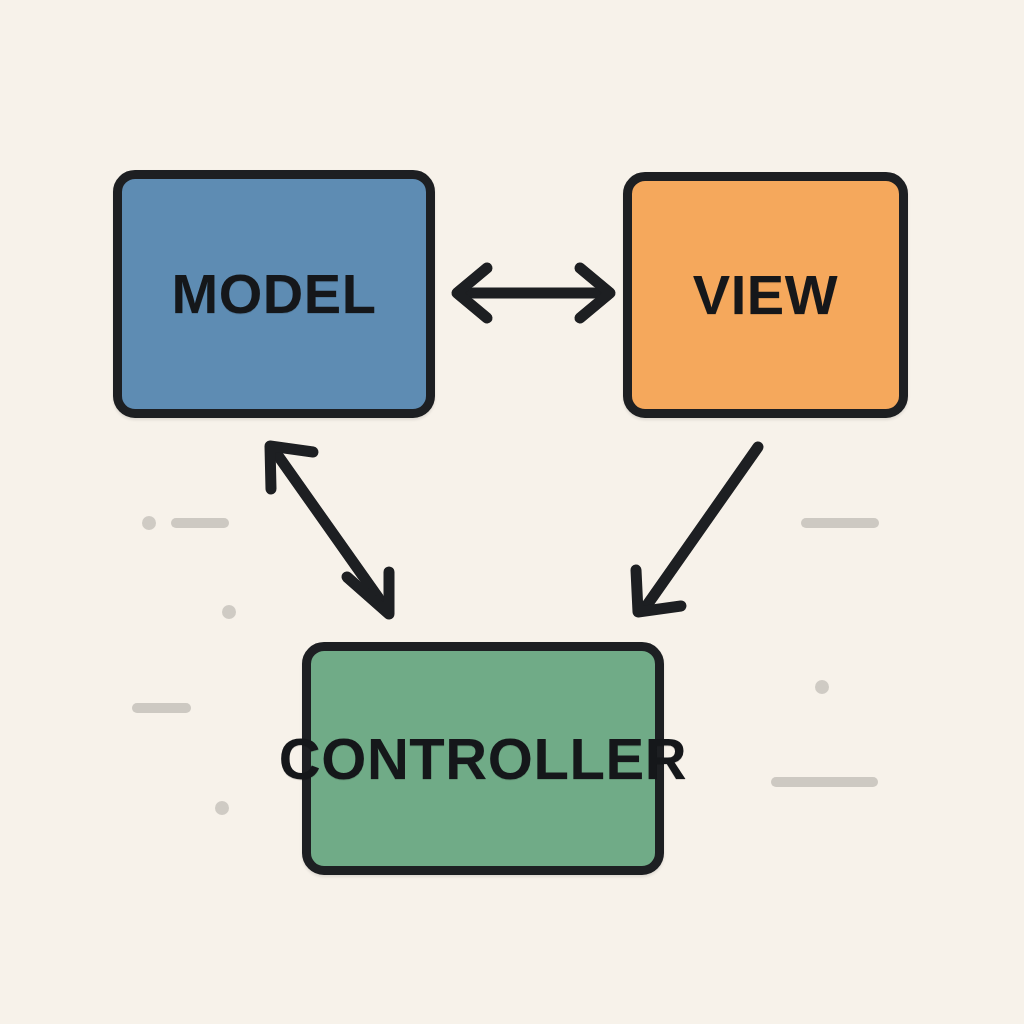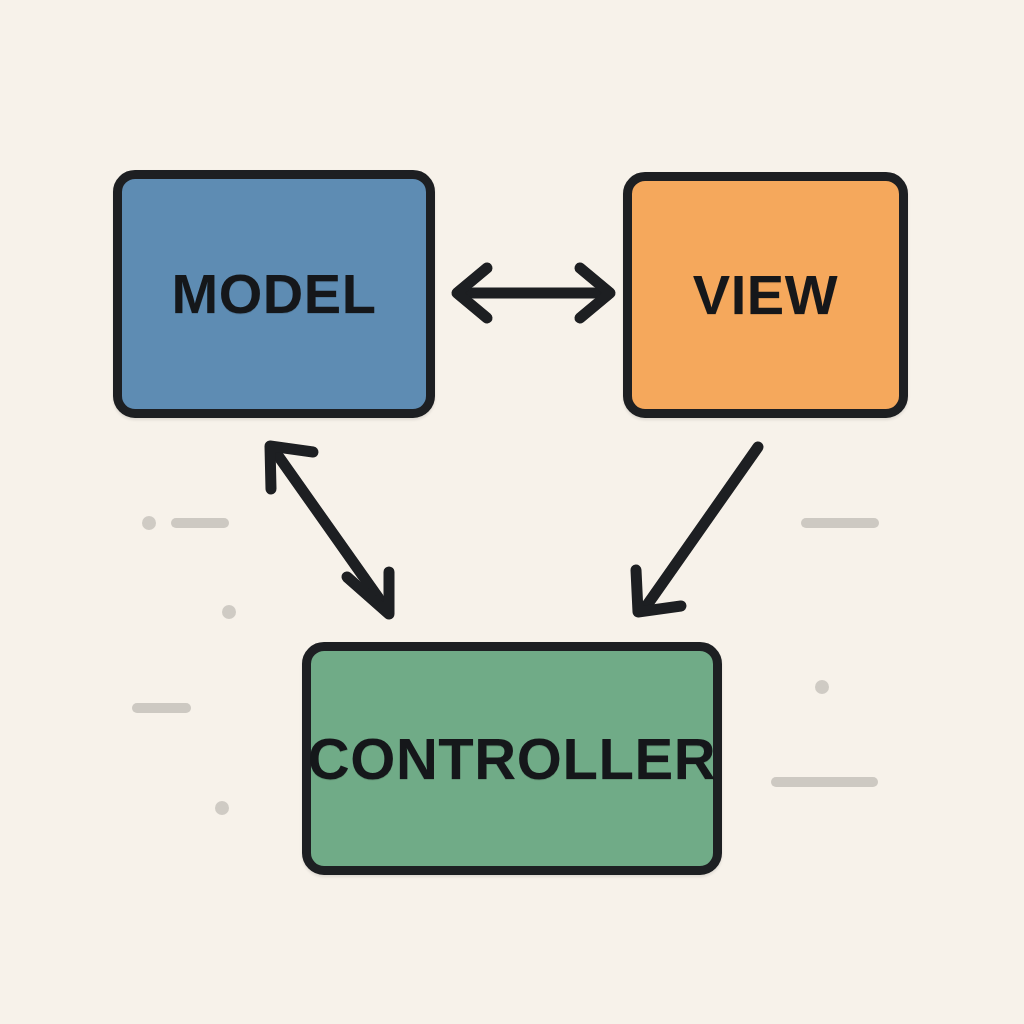--- a/index.html
+++ b/index.html
@@ -58,21 +58,21 @@
   }
   #node-view {
     left: 623px;
     top: 172px;
     width: 285px;
     height: 246px;
   }
   #node-controller {
     left: 302px;
     top: 642px;
-    width: 420px;
+    width: 362px;
     height: 233px;
   }
   #node-model .node-label { font-size: 56px; }
   #node-view .node-label { font-size: 56px; }
   #node-controller .node-label { font-size: 58px; }
   
   #arrow-layer {
     position: absolute;
     left: 0;
     top: 0;

